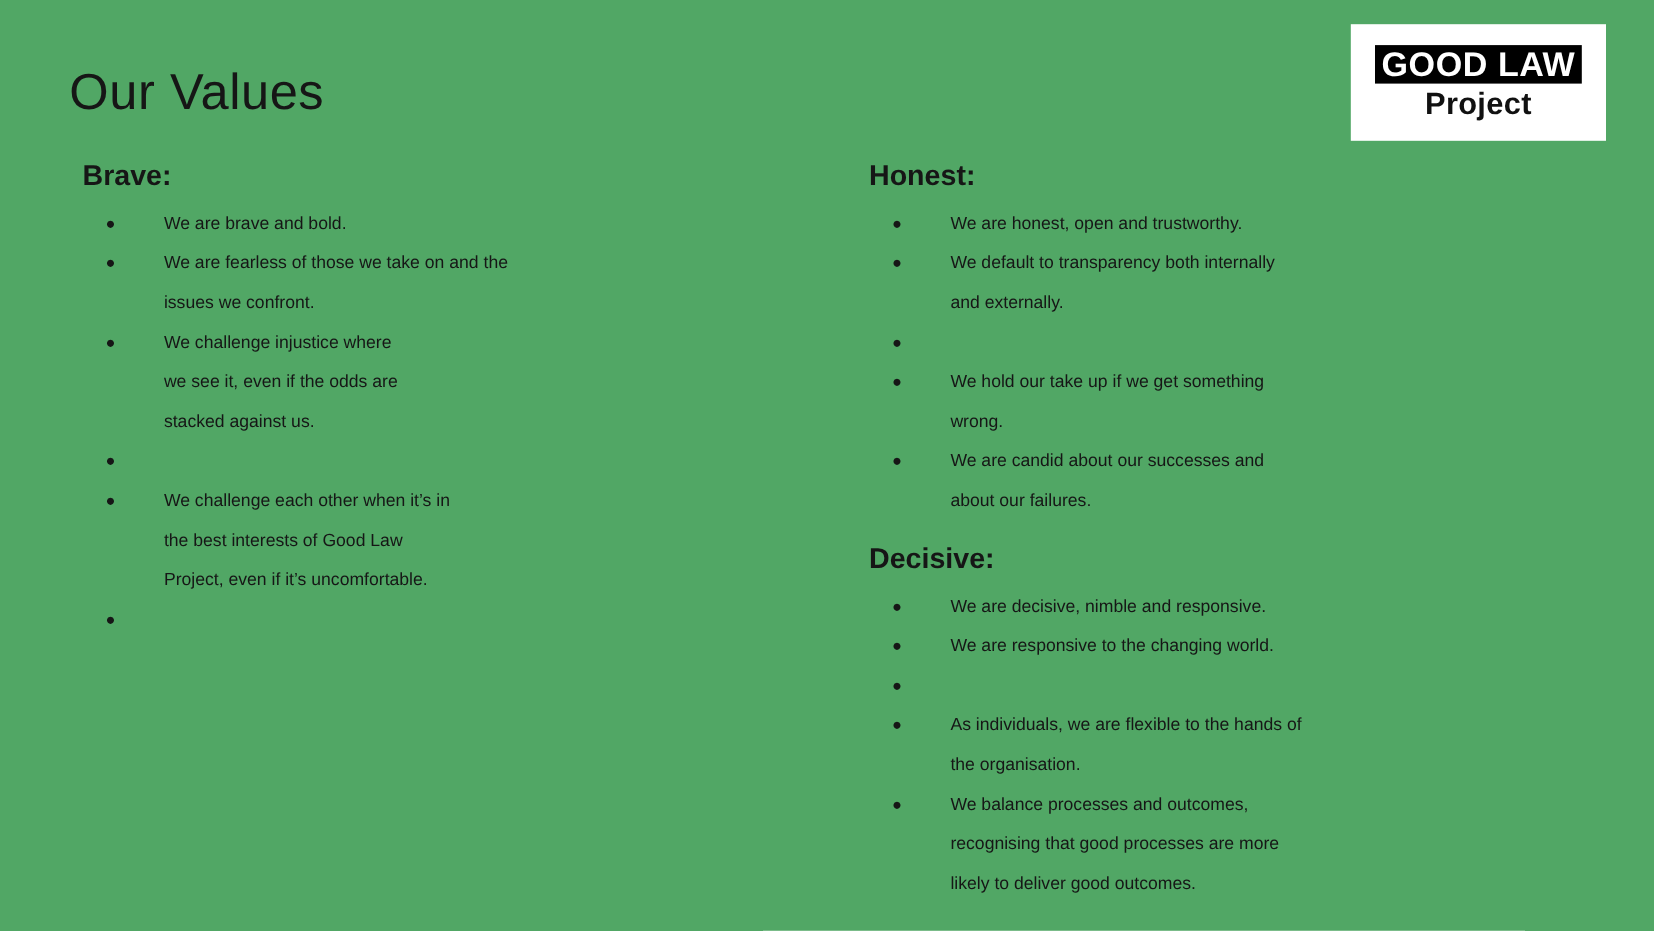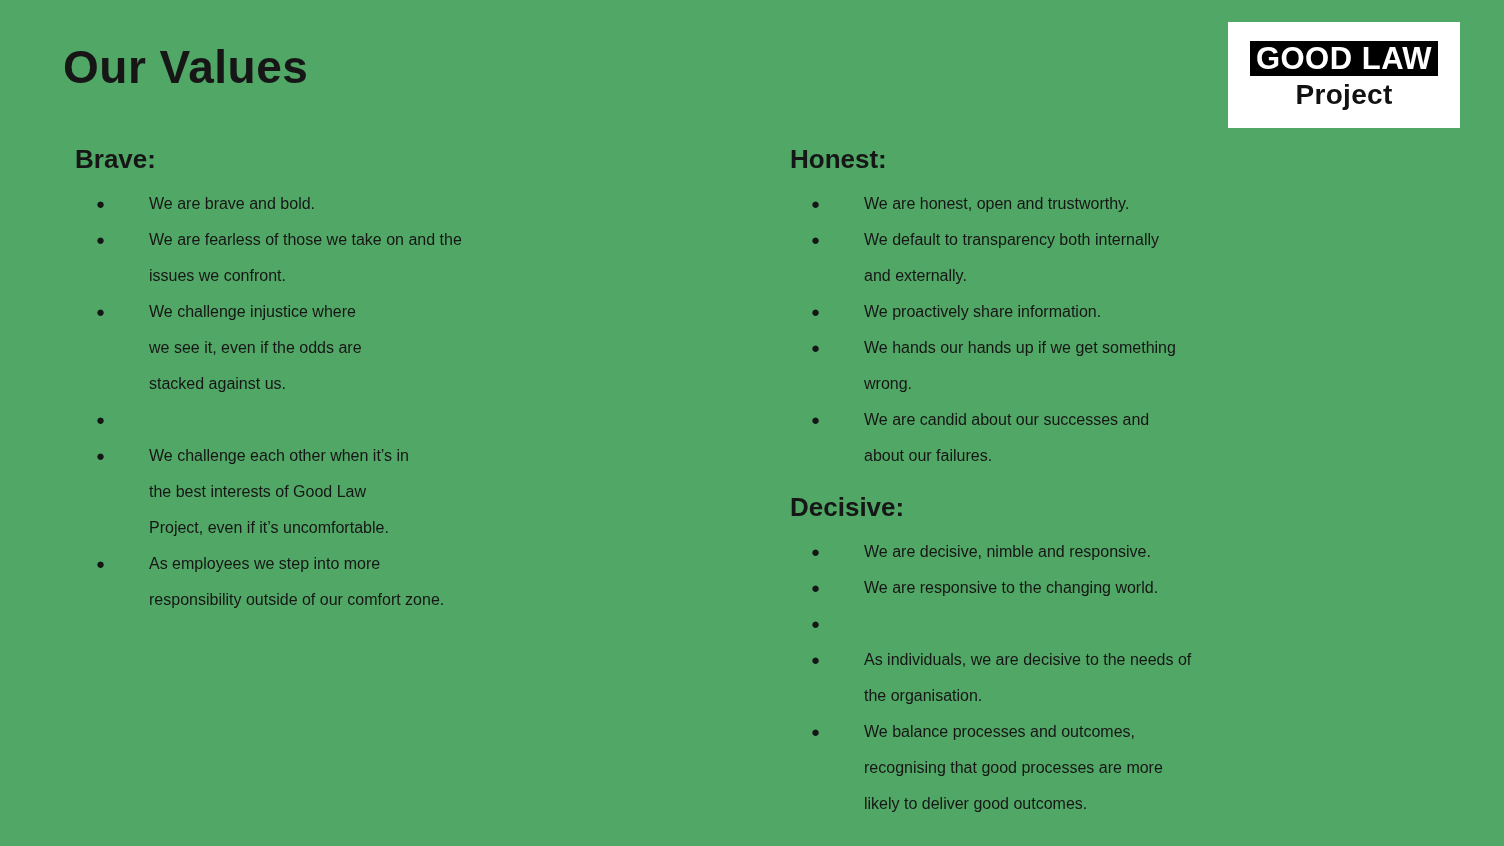--- a/index.html
+++ b/index.html
@@ -11,24 +11,24 @@
     width: 1504px;
     height: 846px;
     background: #51a765;
     font-family: "Liberation Sans", sans-serif;
     color: #161616;
     overflow: hidden;
   }
   .slide-title {
     position: absolute;
     left: 63px;
-    top: 40px;
+    top: 56px;
     margin: 0;
     font-size: 46px;
-    font-weight: bold;
+    font-weight: normal;
     letter-spacing: 0.5px;
   }
   
   .logo-box {
     position: absolute;
     left: 1228px;
     top: 22px;
     width: 232px;
     height: 106px;
     background: #ffffff;
@@ -130,47 +130,44 @@
             <span class="bullet-dot">●</span>
           </li>
           <li class="bullet-item">
             <span class="bullet-dot">●</span>
             <span class="bullet-text">We challenge each other when it’s in
 the best interests of Good Law
 Project, even if it’s uncomfortable.</span>
           </li>
           <li class="bullet-item">
             <span class="bullet-dot">●</span>
-            <span class="bullet-text">As employees we step into more
-responsibility outside of our comfort zone.</span>
           </li>
         </ul>
       </section>
     </div>
 
   <div class="col col-right">
       <section class="value-section">
         <h2 class="section-heading">Honest:</h2>
         <ul class="bullet-list">
           <li class="bullet-item">
             <span class="bullet-dot">●</span>
             <span class="bullet-text">We are honest, open and trustworthy.</span>
           </li>
           <li class="bullet-item">
             <span class="bullet-dot">●</span>
             <span class="bullet-text">We default to transparency both internally
 and externally.</span>
           </li>
           <li class="bullet-item">
             <span class="bullet-dot">●</span>
-            <span class="bullet-text">We proactively share information.</span>
-          </li>
-          <li class="bullet-item">
-            <span class="bullet-dot">●</span>
-            <span class="bullet-text">We hands our hands up if we get something
+          </li>
+          <li class="bullet-item">
+            <span class="bullet-dot">●</span>
+            <span class="bullet-text">We hold our take up if we get something
 wrong.</span>
           </li>
           <li class="bullet-item">
             <span class="bullet-dot">●</span>
             <span class="bullet-text">We are candid about our successes and
 about our failures.</span>
           </li>
         </ul>
       </section>
       <section class="value-section">
@@ -182,21 +179,21 @@
           </li>
           <li class="bullet-item">
             <span class="bullet-dot">●</span>
             <span class="bullet-text">We are responsive to the changing world.</span>
           </li>
           <li class="bullet-item">
             <span class="bullet-dot">●</span>
           </li>
           <li class="bullet-item">
             <span class="bullet-dot">●</span>
-            <span class="bullet-text">As individuals, we are decisive to the needs of
+            <span class="bullet-text">As individuals, we are flexible to the hands of
 the organisation.</span>
           </li>
           <li class="bullet-item">
             <span class="bullet-dot">●</span>
             <span class="bullet-text">We balance processes and outcomes,
 recognising that good processes are more
 likely to deliver good outcomes.</span>
           </li>
         </ul>
       </section>

